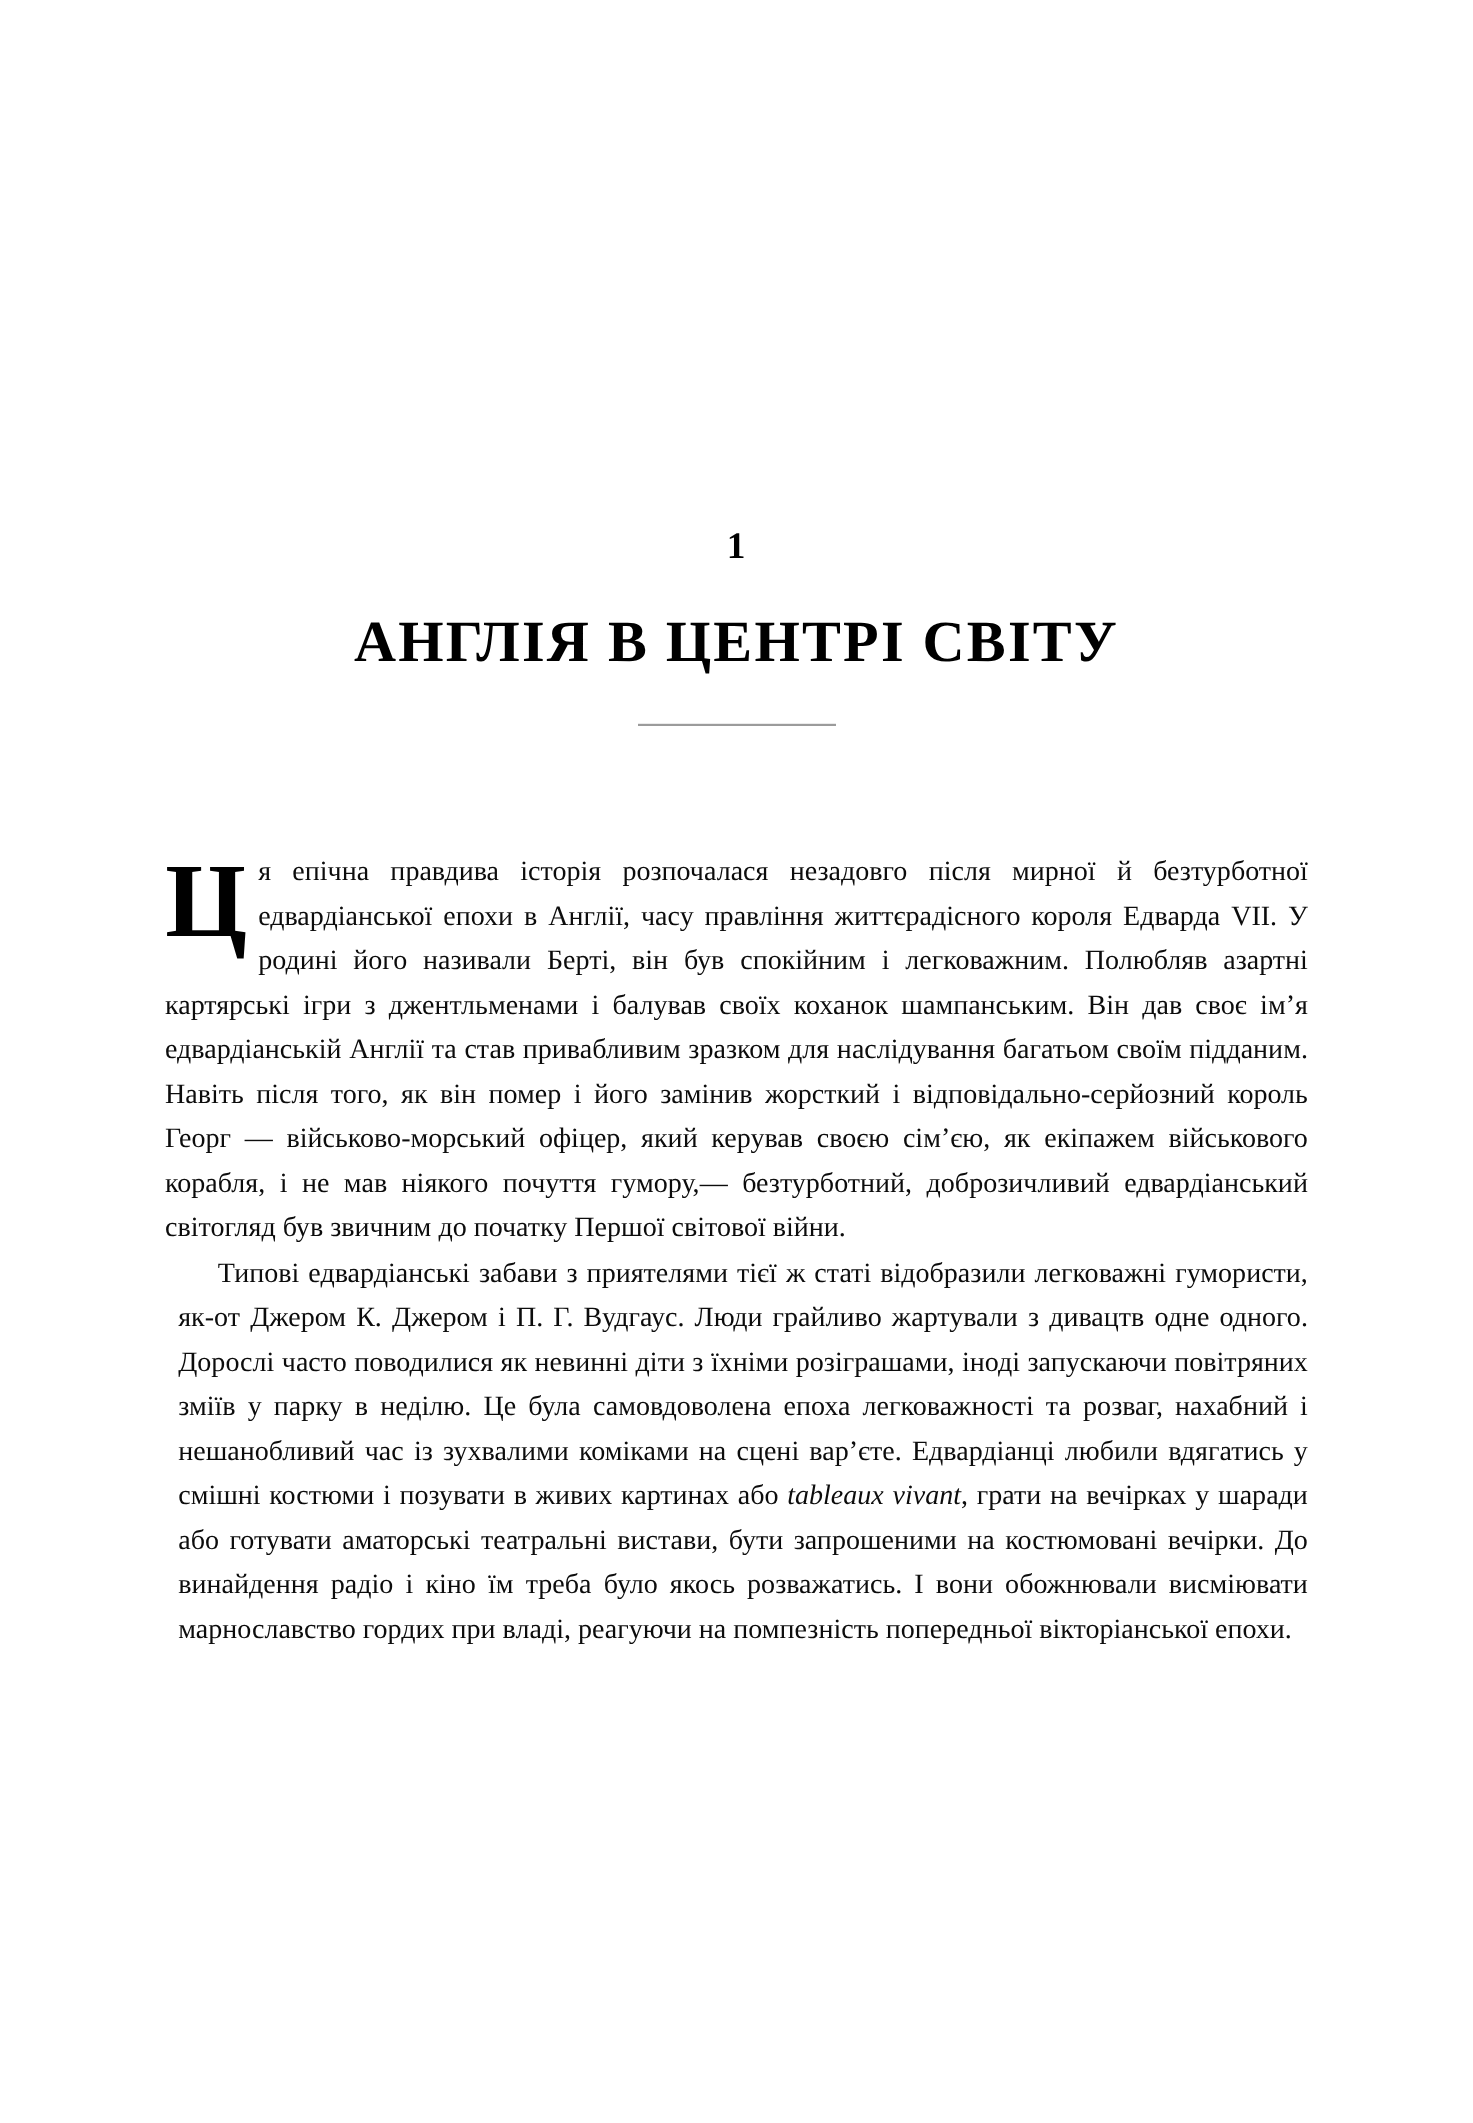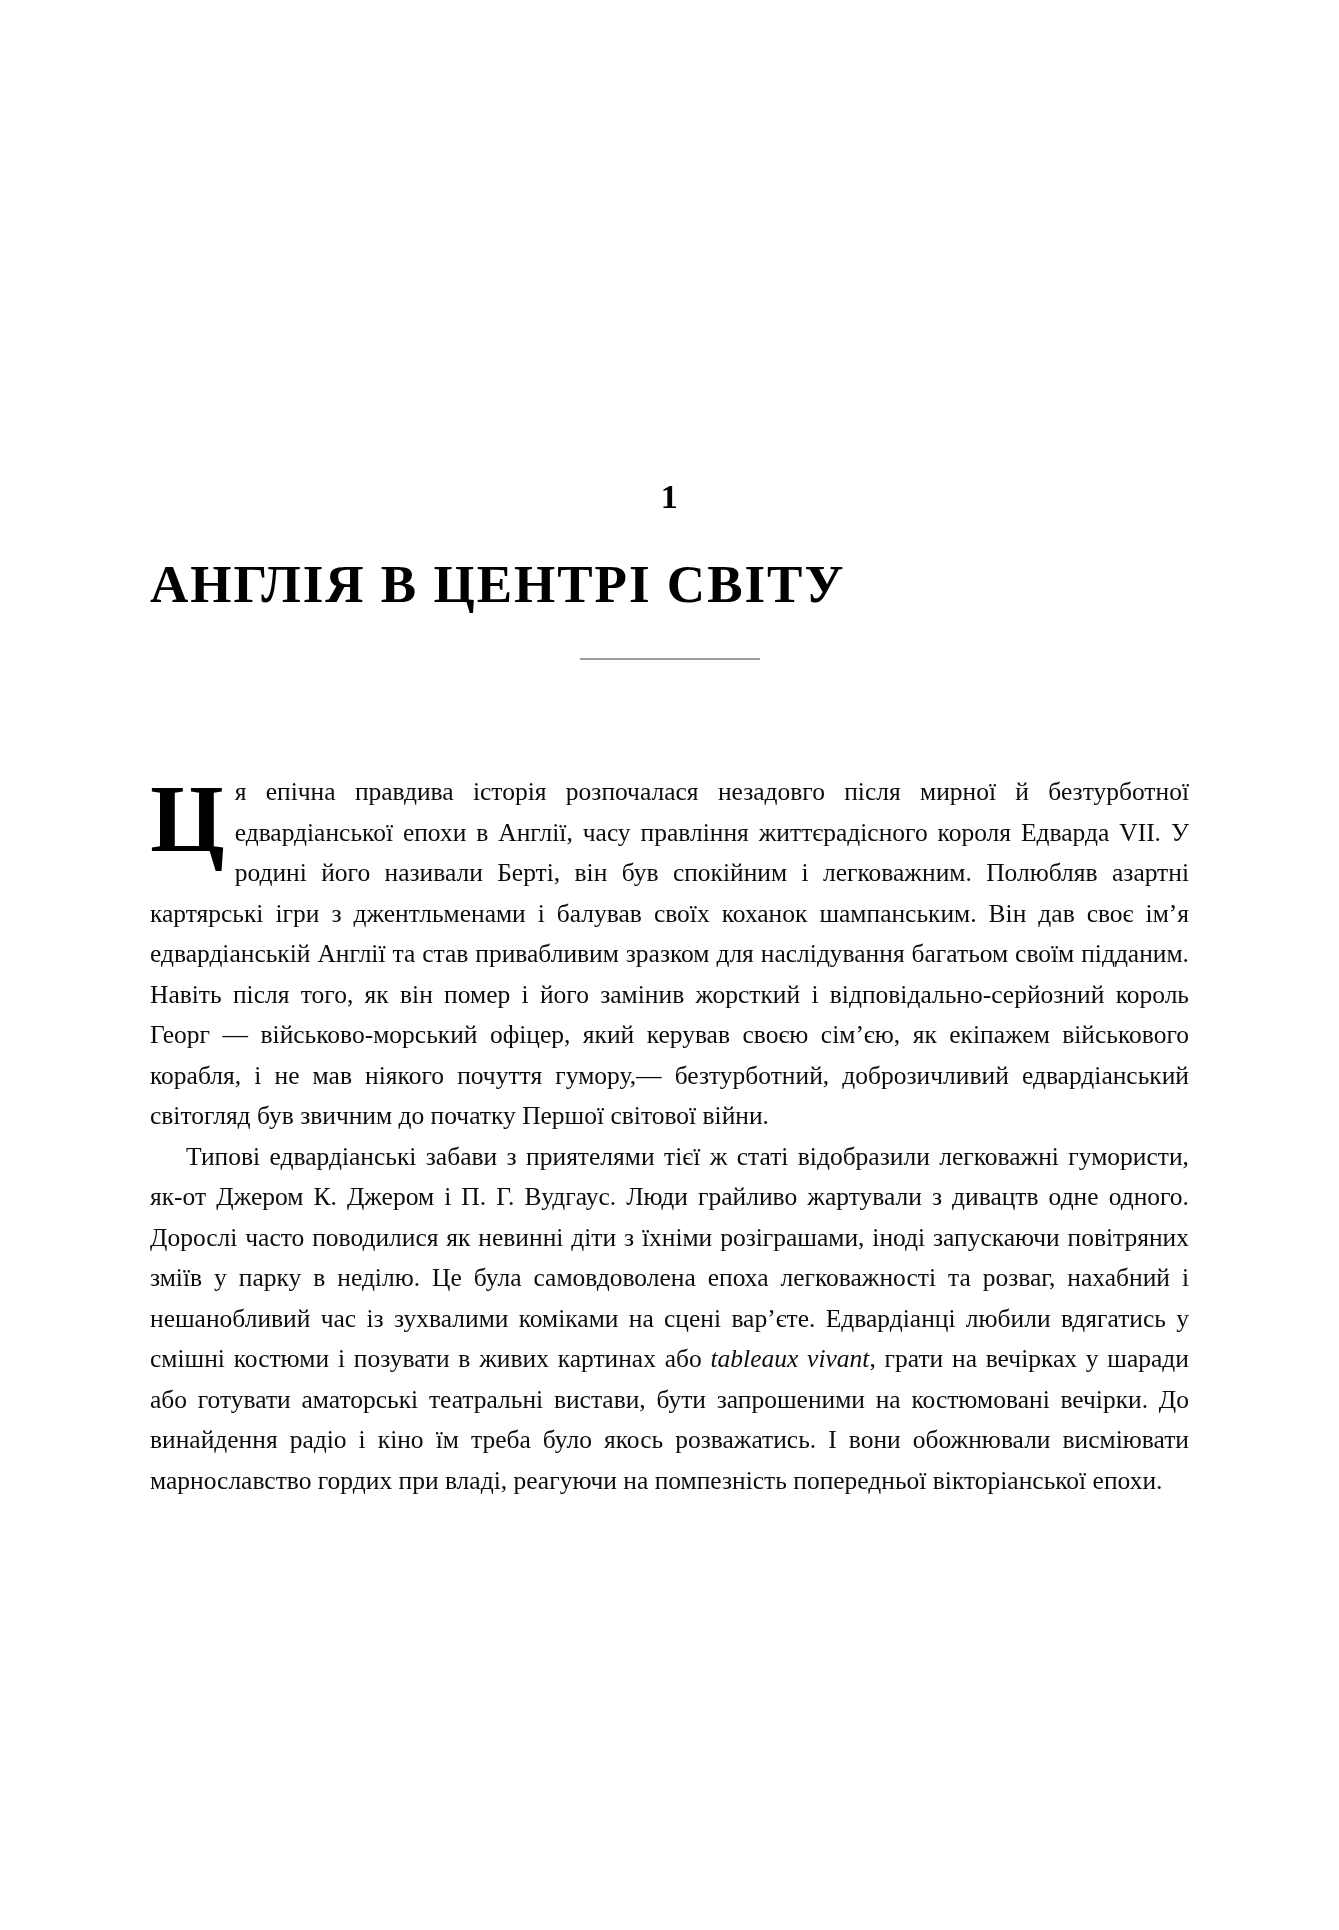--- a/index.html
+++ b/index.html
@@ -27,20 +27,21 @@
     margin-top: 478px;
     text-align: center;
     font-family: "Liberation Serif", serif;
     font-size: 34px;
     font-weight: 700;
     letter-spacing: 0.5px;
     color: #000000;
   }
   .chapter-title {
     margin-top: 38px;
+    text-align: center;
     font-family: "Liberation Serif", serif;
     font-size: 53px;
     font-weight: 700;
     letter-spacing: 2px;
     color: #000000;
     white-space: nowrap;
   }
   .rule {
     width: 180px;
     height: 2px;
@@ -54,20 +55,21 @@
     text-align: justify;
     text-justify: inter-word;
     color: #0c0c0c;
     hyphens: manual;
   }
   .body-text p {
     margin: 0;
   }
   .body-text p + p {
     text-indent: 36px;
+    margin-left: 12px;
   }
   .dropcap {
     float: left;
     font-family: "Liberation Serif", serif;
     font-size: 96px;
     line-height: 78px;
     font-weight: 700;
     padding: 6px 10px 0 0;
     margin-top: 2px;
     color: #000000;

